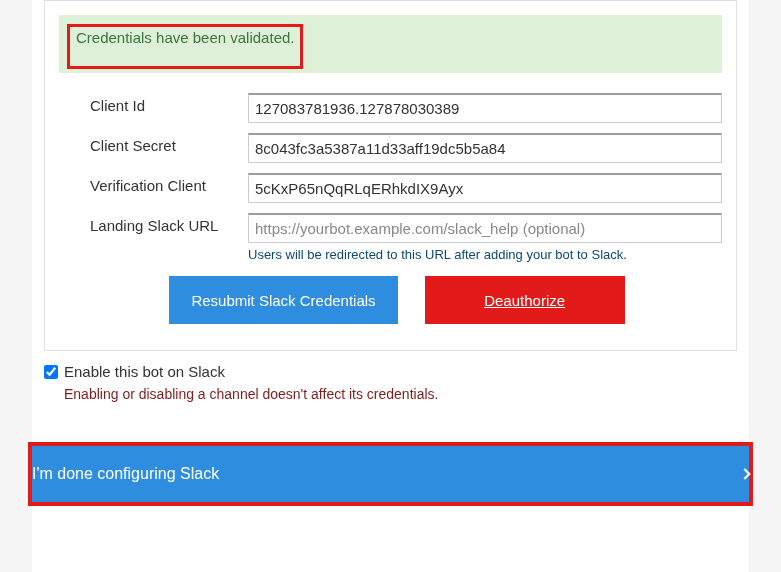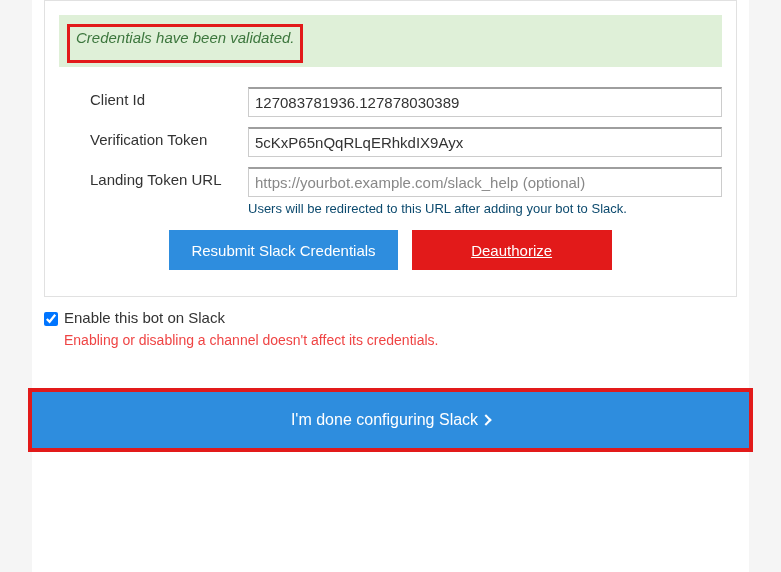--- a/index.html
+++ b/index.html
@@ -27,23 +27,22 @@
   .alert {
     background: #dff0d8;
     color: #3c763d;
     padding: 12px 14px;
     font-size: 15px;
     margin-bottom: 20px;
   }
   .alert-highlight {
     border: 3px solid #e21a1a;
     display: inline-block;
-    padding: 2px 6px 14px 6px;
+    padding: 2px 6px 20px 6px;
     margin: -3px -6px -8px -6px;
-    font-style: italic;
   }
   .form-row {
     display: flex;
     align-items: flex-start;
     margin-bottom: 10px;
   }
   .form-label {
     width: 158px;
     padding-top: 4px;
     color: #333;
@@ -70,54 +69,55 @@
   }
   .btn-row {
     display: flex;
     justify-content: center;
     gap: 14px;
     margin-top: 14px;
   }
   .btn {
     border: none;
     color: #fff;
-    height: 40px;
+    height: 48px;
     padding: 8px 22px;
     font-size: 15px;
     cursor: pointer;
     font-family: inherit;
+    margin-left: 13px;
   }
   .btn-blue { background: #2e8dde; }
   .btn-red  { background: #e21a1a; min-width: 200px; text-decoration: underline; }
   .enable-section {
     padding: 12px 12px 10px 12px;
   }
   .enable-row {
     display: flex;
-    align-items: flex-end;
+    align-items: center;
     gap: 6px;
     font-size: 15px;
   }
   .enable-help {
-    color: #ef4444;
+    color: #7f1d1d;
     font-size: 14px;
     margin-left: 20px;
     margin-top: 6px;
   }
   .done-wrap {
     margin: 30px 0 0 0;
     padding: 0;
     border: 4px solid #e21a1a;
     margin-left: -4px;
     margin-right: -4px;
   }
   .done-btn {
     display: flex;
     align-items: center;
-    justify-content: center;
+    justify-content: space-between;
     gap: 2px;
     width: 100%;
     background: #2e8dde;
     color: #fff;
     height: 56px;
     border: none;
     font-size: 16px;
     cursor: pointer;
     font-family: inherit;
   }
@@ -144,30 +144,36 @@
       </span>
     </div>
 
     <div class="form-row">
       <div class="form-label">Client Id</div>
       <div class="form-field">
         <input class="input" type="text" value="127083781936.127878030389" style="">
       </div>
     </div>
 
-
-    <div class="form-row">
-      <div class="form-label">Verification Token</div>
+    <div class="form-row">
+      <div class="form-label">Client Secret</div>
+      <div class="form-field">
+        <input class="input" type="text" value="8c043fc3a5387a11d33aff19dc5b5a84" style="">
+      </div>
+    </div>
+
+    <div class="form-row">
+      <div class="form-label">Verification Client</div>
       <div class="form-field">
         <input class="input" type="text" value="5cKxP65nQqRLqERhkdIX9Ayx" style="">
       </div>
     </div>
 
     <div class="form-row">
-      <div class="form-label">Landing Token URL</div>
+      <div class="form-label">Landing Slack URL</div>
       <div class="form-field">
         <input class="input" type="text" placeholder="https://yourbot.example.com/slack_help (optional)" style="">
         <div class="help">Users will be redirected to this URL after adding your bot to Slack.</div>
       </div>
     </div>
 
     <div class="btn-row">
       <button class="btn btn-blue">Resubmit Slack Credentials</button>
       <button class="btn btn-red">Deauthorize</button>
     </div>

